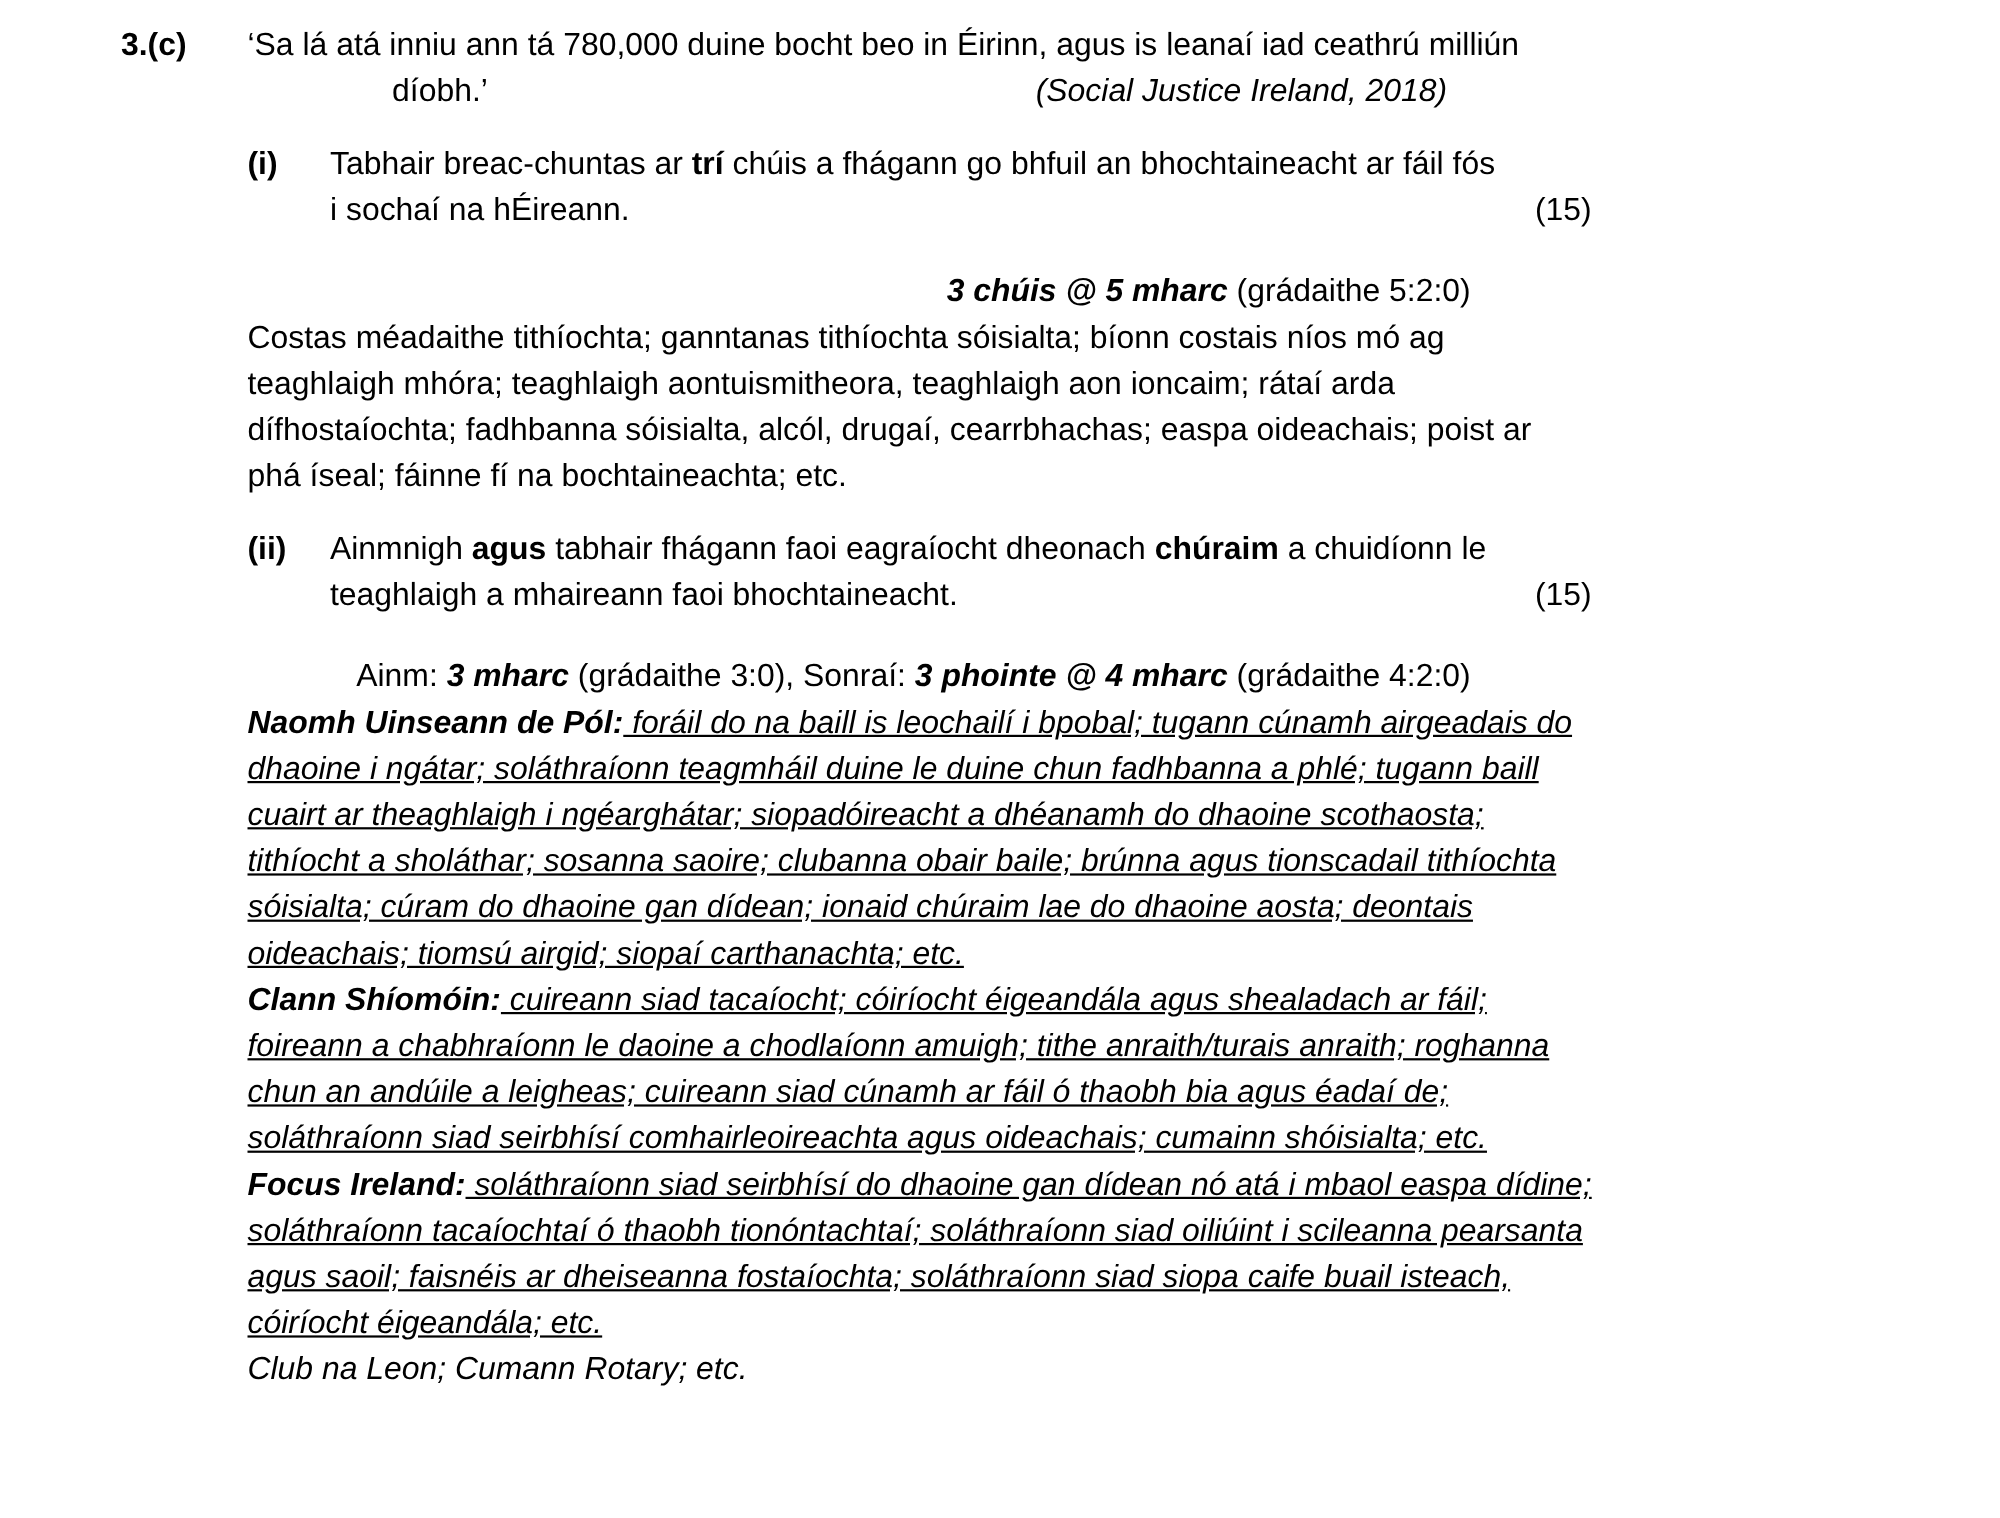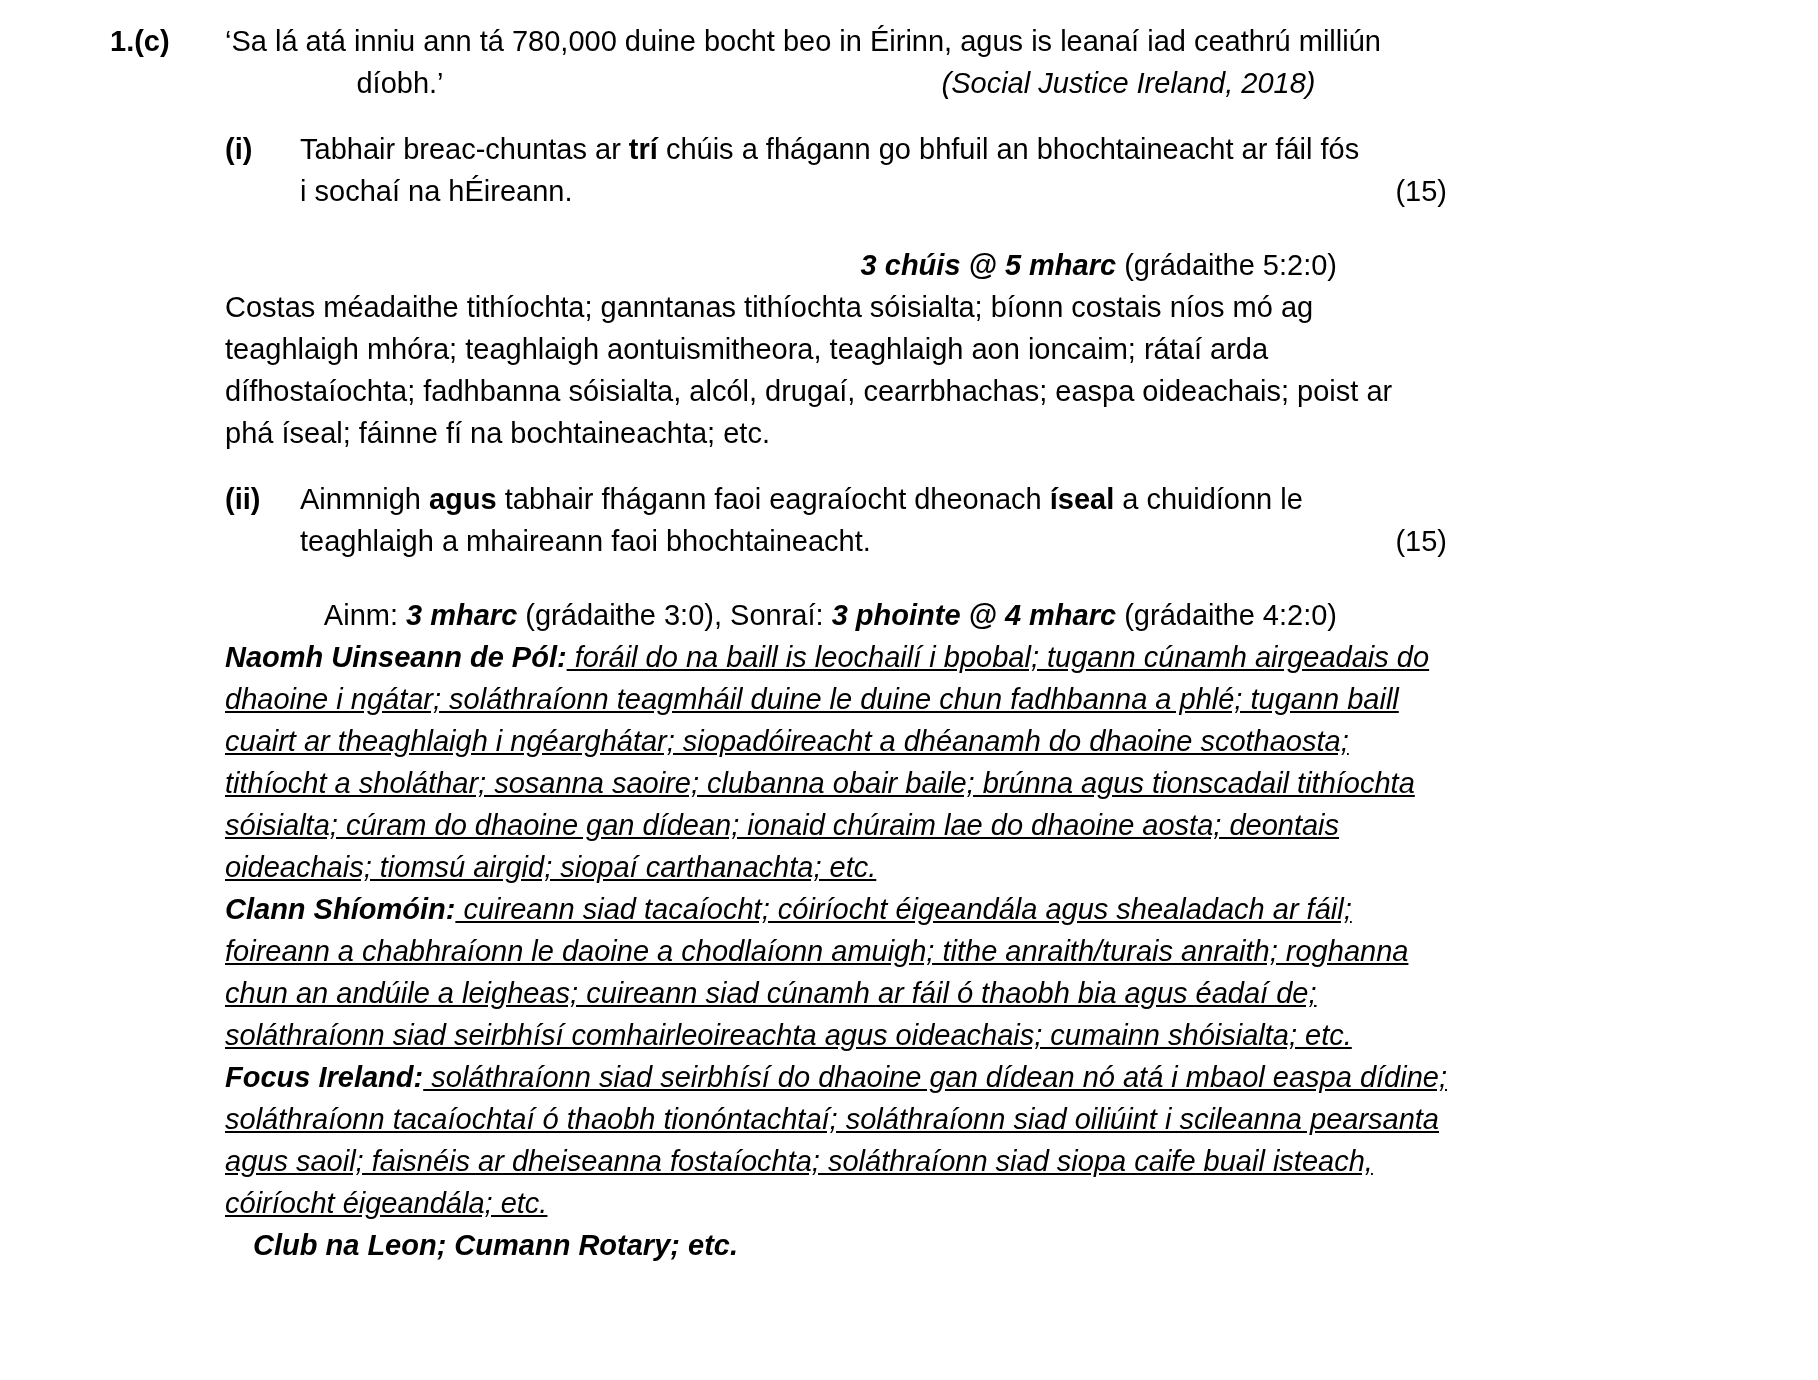--- a/index.html
+++ b/index.html
@@ -30,50 +30,50 @@
   .scheme-heading, .answer-heading {
     margin-top: 32px;
     text-align: right;
     padding-right: 110px;
   }
   .bi { font-weight: 700; font-style: italic; }
   p { margin: 0; }
   .scheme-text { }
   .org-name { font-weight: 700; font-style: italic; }
   .org-text { font-style: italic; text-decoration: underline; }
-  .footer-line { font-weight: 700; font-style: italic; margin-left: 28px; }
+  .footer-line { font-weight: 400; font-style: italic; }
 </style>
 </head>
 <body>
 
 <div class="page">
   <div class="q-row">
 
-    <div class="q-label">1.(c)</div>
+    <div class="q-label">3.(c)</div>
 
     <div class="q-body">
 
       <div>
         <div>‘Sa lá atá inniu ann tá 780,000 duine bocht beo in Éirinn, agus is leanaí iad ceathrú milliún</div>
         <div class="quote-line2"><span>díobh.’</span><span class="quote-source">(Social Justice Ireland, 2018)</span></div>
       </div>
 
       <div class="subq">
         <div class="sub-label">(i)</div>
         <div class="sub-text"><span>Tabhair breac-chuntas ar </span><b>trí</b><span> chúis a fhágann go bhfuil an bhochtaineacht ar fáil fós i sochaí na hÉireann.</span></div>
         <div class="marks">(15)</div>
       </div>
 
       <div class="scheme-heading"><span class="bi">3 chúis @ 5 mharc</span><span> (grádaithe 5:2:0)</span></div>
 
       <p class="scheme-text">Costas méadaithe tithíochta; ganntanas tithíochta sóisialta; bíonn costais níos mó ag teaghlaigh mhóra; teaghlaigh aontuismitheora, teaghlaigh aon ioncaim; rátaí arda dífhostaíochta; fadhbanna sóisialta, alcól, drugaí, cearrbhachas; easpa oideachais; poist ar phá íseal; fáinne fí na bochtaineachta; etc.</p>
 
       <div class="subq">
         <div class="sub-label">(ii)</div>
-        <div class="sub-text"><span>Ainmnigh </span><b>agus</b><span> tabhair fhágann faoi eagraíocht dheonach </span><b>íseal</b><span> a chuidíonn le teaghlaigh a mhaireann faoi bhochtaineacht.</span></div>
+        <div class="sub-text"><span>Ainmnigh </span><b>agus</b><span> tabhair fhágann faoi eagraíocht dheonach </span><b>chúraim</b><span> a chuidíonn le teaghlaigh a mhaireann faoi bhochtaineacht.</span></div>
         <div class="marks">(15)</div>
       </div>
 
       <div class="answer-heading"><span>Ainm: </span><span class="bi">3 mharc</span><span> (grádaithe 3:0), Sonraí: </span><span class="bi">3 phointe @ 4 mharc</span><span> (grádaithe 4:2:0)</span></div>
 
       <p><span class="org-name">Naomh Uinseann de Pól:</span><span class="org-text"> foráil do na baill is leochailí i bpobal; tugann cúnamh airgeadais do dhaoine i ngátar; soláthraíonn teagmháil duine le duine chun fadhbanna a phlé; tugann baill cuairt ar theaghlaigh i ngéarghátar; siopadóireacht a dhéanamh do dhaoine scothaosta; tithíocht a sholáthar; sosanna saoire; clubanna obair baile; brúnna agus tionscadail tithíochta sóisialta; cúram do dhaoine gan dídean; ionaid chúraim lae do dhaoine aosta; deontais oideachais; tiomsú airgid; siopaí carthanachta; etc.</span></p>
 
       <p><span class="org-name">Clann Shíomóin:</span><span class="org-text"> cuireann siad tacaíocht; cóiríocht éigeandála agus shealadach ar fáil; foireann a chabhraíonn le daoine a chodlaíonn amuigh; tithe anraith/turais anraith; roghanna chun an andúile a leigheas; cuireann siad cúnamh ar fáil ó thaobh bia agus éadaí de; soláthraíonn siad seirbhísí comhairleoireachta agus oideachais; cumainn shóisialta; etc.</span></p>
 
       <p><span class="org-name">Focus Ireland:</span><span class="org-text"> soláthraíonn siad seirbhísí do dhaoine gan dídean nó atá i mbaol easpa dídine; soláthraíonn tacaíochtaí ó thaobh tionóntachtaí; soláthraíonn siad oiliúint i scileanna pearsanta agus saoil; faisnéis ar dheiseanna fostaíochta; soláthraíonn siad siopa caife buail isteach, cóiríocht éigeandála; etc.</span></p>

